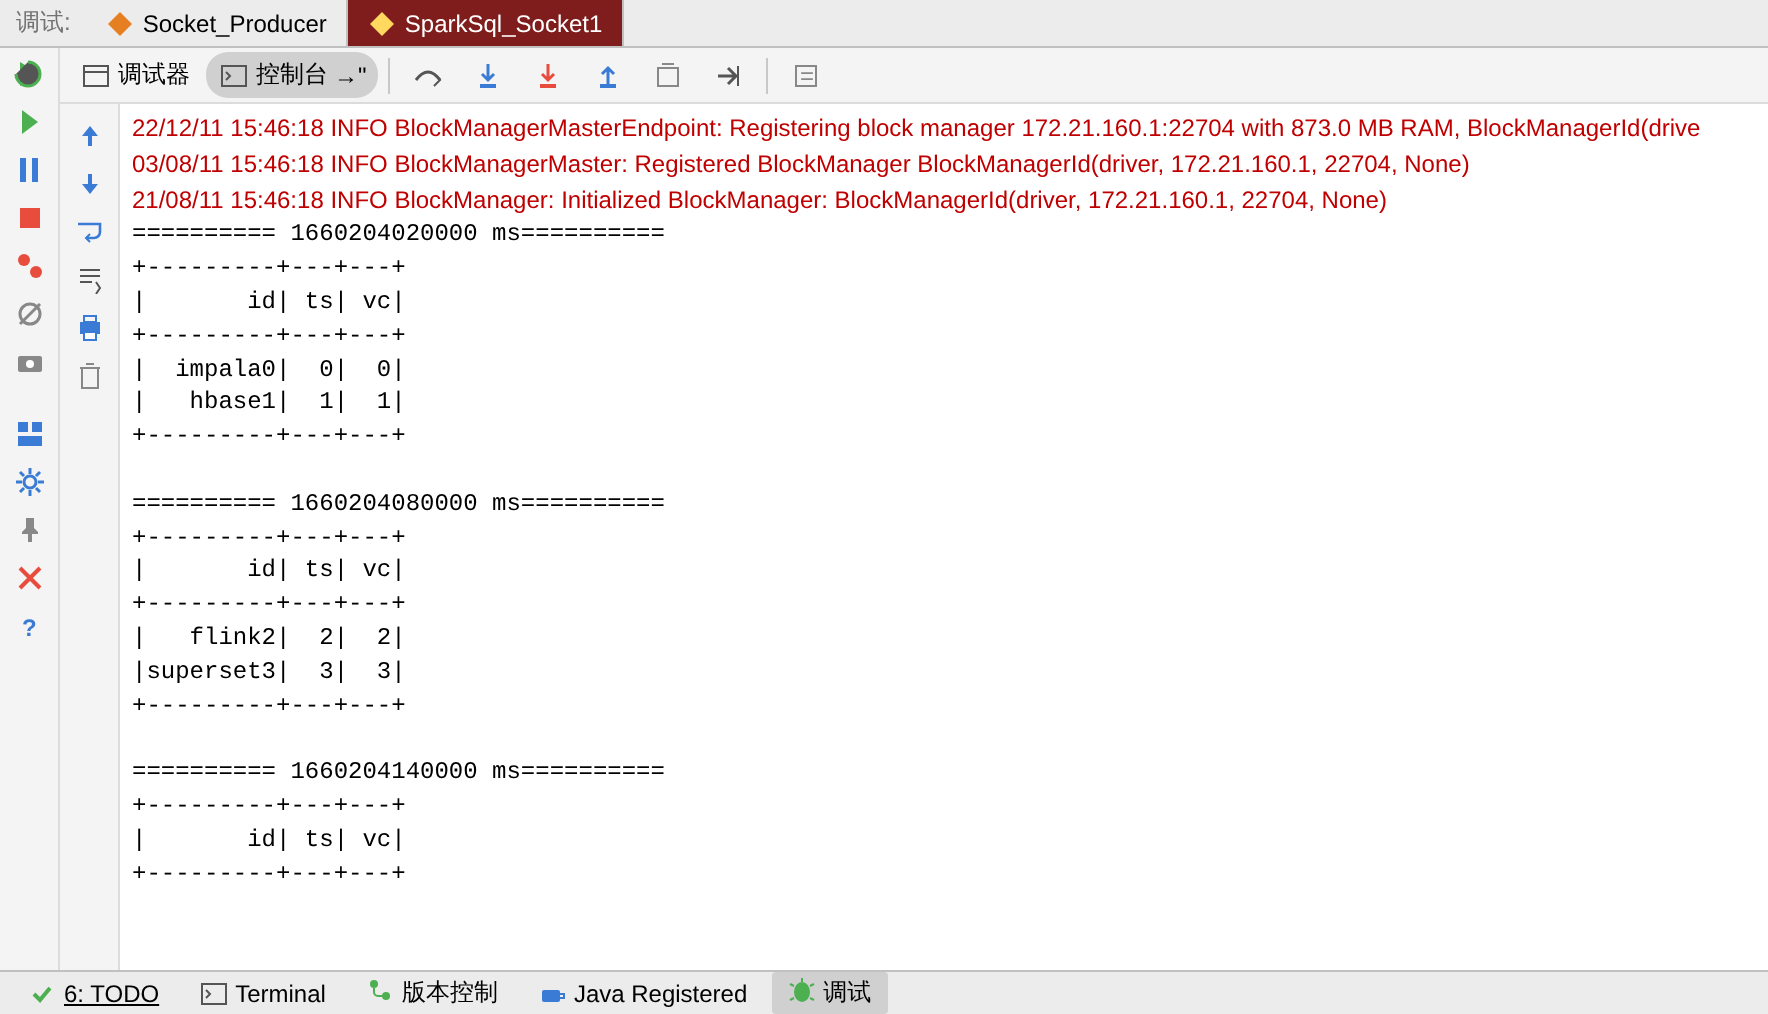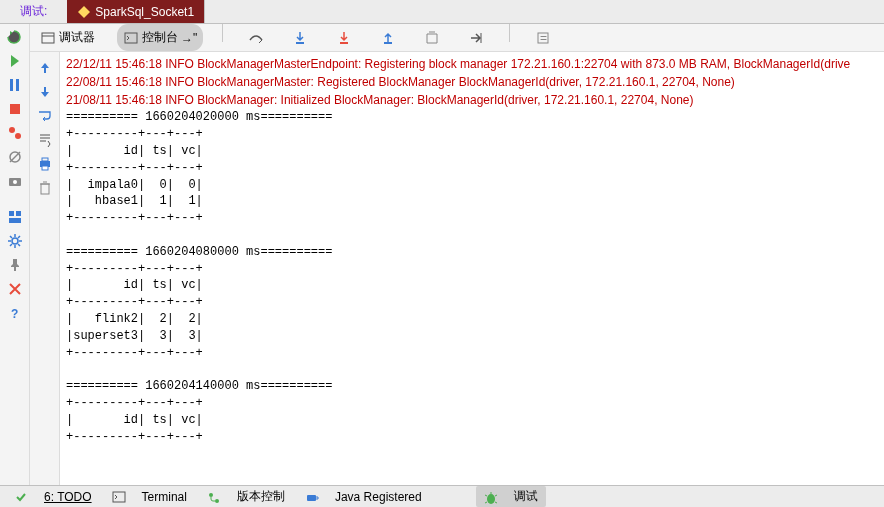--- a/index.html
+++ b/index.html
@@ -1,57 +1,63 @@
 <!DOCTYPE html>
 <html><head>
 <meta charset="utf-8">
 <style>
 * { margin: 0; padding: 0; box-sizing: border-box; font-family: "Segoe UI", Arial, sans-serif; font-size: 12px; }
 body { background: #f0f0f0; width: 884px; height: 507px; overflow: hidden; display: flex; flex-direction: column; }
 
 .tabrow { height: 24px; background: #ececec; border-bottom: 1px solid #c0c0c0; display: flex; align-items: stretch; }
-.tabrow .label { padding: 4px 20px; color: #6d28d9; display:flex; align-items:center;}
+.tabrow .label { padding: 4px 8px; color: #737373; display:flex; align-items:center;}
 .tab { padding: 0 10px; display: flex; align-items: center; gap: 4px; border-right: 1px solid #c0c0c0; cursor: pointer; }
 .tab.active { background: #7f1d1d; color: #fff; }
 .tab svg { width: 14px; height: 14px; }
 
 .main { flex: 1; display: flex; min-height: 0; }
 
 .leftcol { width: 30px; background: #f4f4f4; border-right: 1px solid #dcdcdc; display: flex; flex-direction: column; align-items: center; gap: 6px; padding-top: 4px;}
 .leftcol .ic { width:18px; height:18px; display:flex; align-items:center; justify-content:center; cursor:pointer;}
 .leftcol .ic svg { width:16px; height:16px; }
 
 .center { flex: 1; display: flex; flex-direction: column; min-width: 0; }
 
-.tool2 { height: 28px; background: #f4f4f4; border-bottom: 1px solid #dcdcdc; display: flex; padding: 0 4px; gap: 16px;}
+.tool2 { height: 28px; background: #f4f4f4; border-bottom: 1px solid #dcdcdc; display: flex; align-items: center; padding: 0 4px; gap: 2px;}
 .tool2 .btn { padding: 3px 6px; cursor: pointer; border-radius: 2px; display:flex; align-items:center; gap:3px;}
 .tool2 .sep { width:1px; height:18px; background:#c8c8c8; margin:0 3px; }
 .tool2 svg { width:16px; height:16px; }
 .tool2 .active { background:#d0d0d0;border-radius:11px; }
 
 .console-wrap { flex:1; display:flex; min-height:0; }
 .console-left { width:30px; background:#f4f4f4; border-right:1px solid #dcdcdc; display:flex; flex-direction:column; align-items:center; gap:6px; padding-top:6px;}
 .console-left .ic { width:18px; height:18px; cursor:pointer; display:flex; align-items:center; justify-content:center;}
 .console-left .ic svg { width:15px; height:15px; }
 
 .console { flex:1; background:#fff; padding:4px 6px; font-family: "Courier New", monospace; font-size:12px; line-height:1.4; overflow:auto; white-space:pre; color:#000;}
 .console .log { color:#c00000; }
 
 .bottombar { height:22px; background:#ececec; border-top:1px solid #c0c0c0; display:flex; align-items:center; padding:0 6px; gap:4px;}
-.bottombar .bbtn { padding:2px 8px; display:flex; align-items:flex-end; gap:16px; cursor:pointer; border-radius:2px;}
-.bottombar .bbtn.active { background:#d0d0d0;margin-left:42px; }
+.bottombar .bbtn { padding:2px 8px; display:flex; align-items:flex-start; gap:4px; cursor:pointer; border-radius:2px;}
+.bottombar .bbtn.active { background:#d0d0d0; }
 .bottombar svg { width:14px; height:14px; }
 
 .green{fill:#4caf50;} .blue{fill:#3a7bd5;} .red{fill:#e74c3c;} .gray{fill:#888;} .darkgray{fill:#555;} .orange{fill:#e67e22;}
 </style>
 </head>
 <body>
 
 <div class="tabrow">
   <div class="label">调试:</div>
+  <div class="tab">
+    <svg>
+        <polygon class="orange" points="7,1 13,7 7,13 1,7"></polygon>
+      </svg>
+    <span>Socket_Producer</span>
+  </div>
   <div class="tab active">
     <svg>
         <polygon style="fill:#ffd860" points="7,1 13,7 7,13 1,7"></polygon>
       </svg>
     <span>SparkSql_Socket1</span>
   </div>
 </div>
 
 <div class="main">
 
@@ -227,21 +233,21 @@
           </div>
         <div class="ic">
             <svg>
               <rect x="4" y="4" width="8" height="10" fill="none" stroke="#888"></rect>
               <path d="M3 4h10M6 2h4" stroke="#888"></path>
             </svg>
           </div>
       </div>
 
       <div class="console" id="console-area"><span class="log">22/12/11 15:46:18 INFO BlockManagerMasterEndpoint: Registering block manager 172.21.160.1:22704 with 873.0 MB RAM, BlockManagerId(drive</span>
-<span class="log">22/08/11 15:46:18 INFO BlockManagerMaster: Registered BlockManager BlockManagerId(driver, 172.21.160.1, 22704, None)</span>
+<span class="log">03/08/11 15:46:18 INFO BlockManagerMaster: Registered BlockManager BlockManagerId(driver, 172.21.160.1, 22704, None)</span>
 <span class="log">21/08/11 15:46:18 INFO BlockManager: Initialized BlockManager: BlockManagerId(driver, 172.21.160.1, 22704, None)</span>
 ========== 1660204020000 ms==========
 +---------+---+---+
 |       id| ts| vc|
 +---------+---+---+
 |  impala0|  0|  0|
 |   hbase1|  1|  1|
 +---------+---+---+
 
 ========== 1660204080000 ms==========

